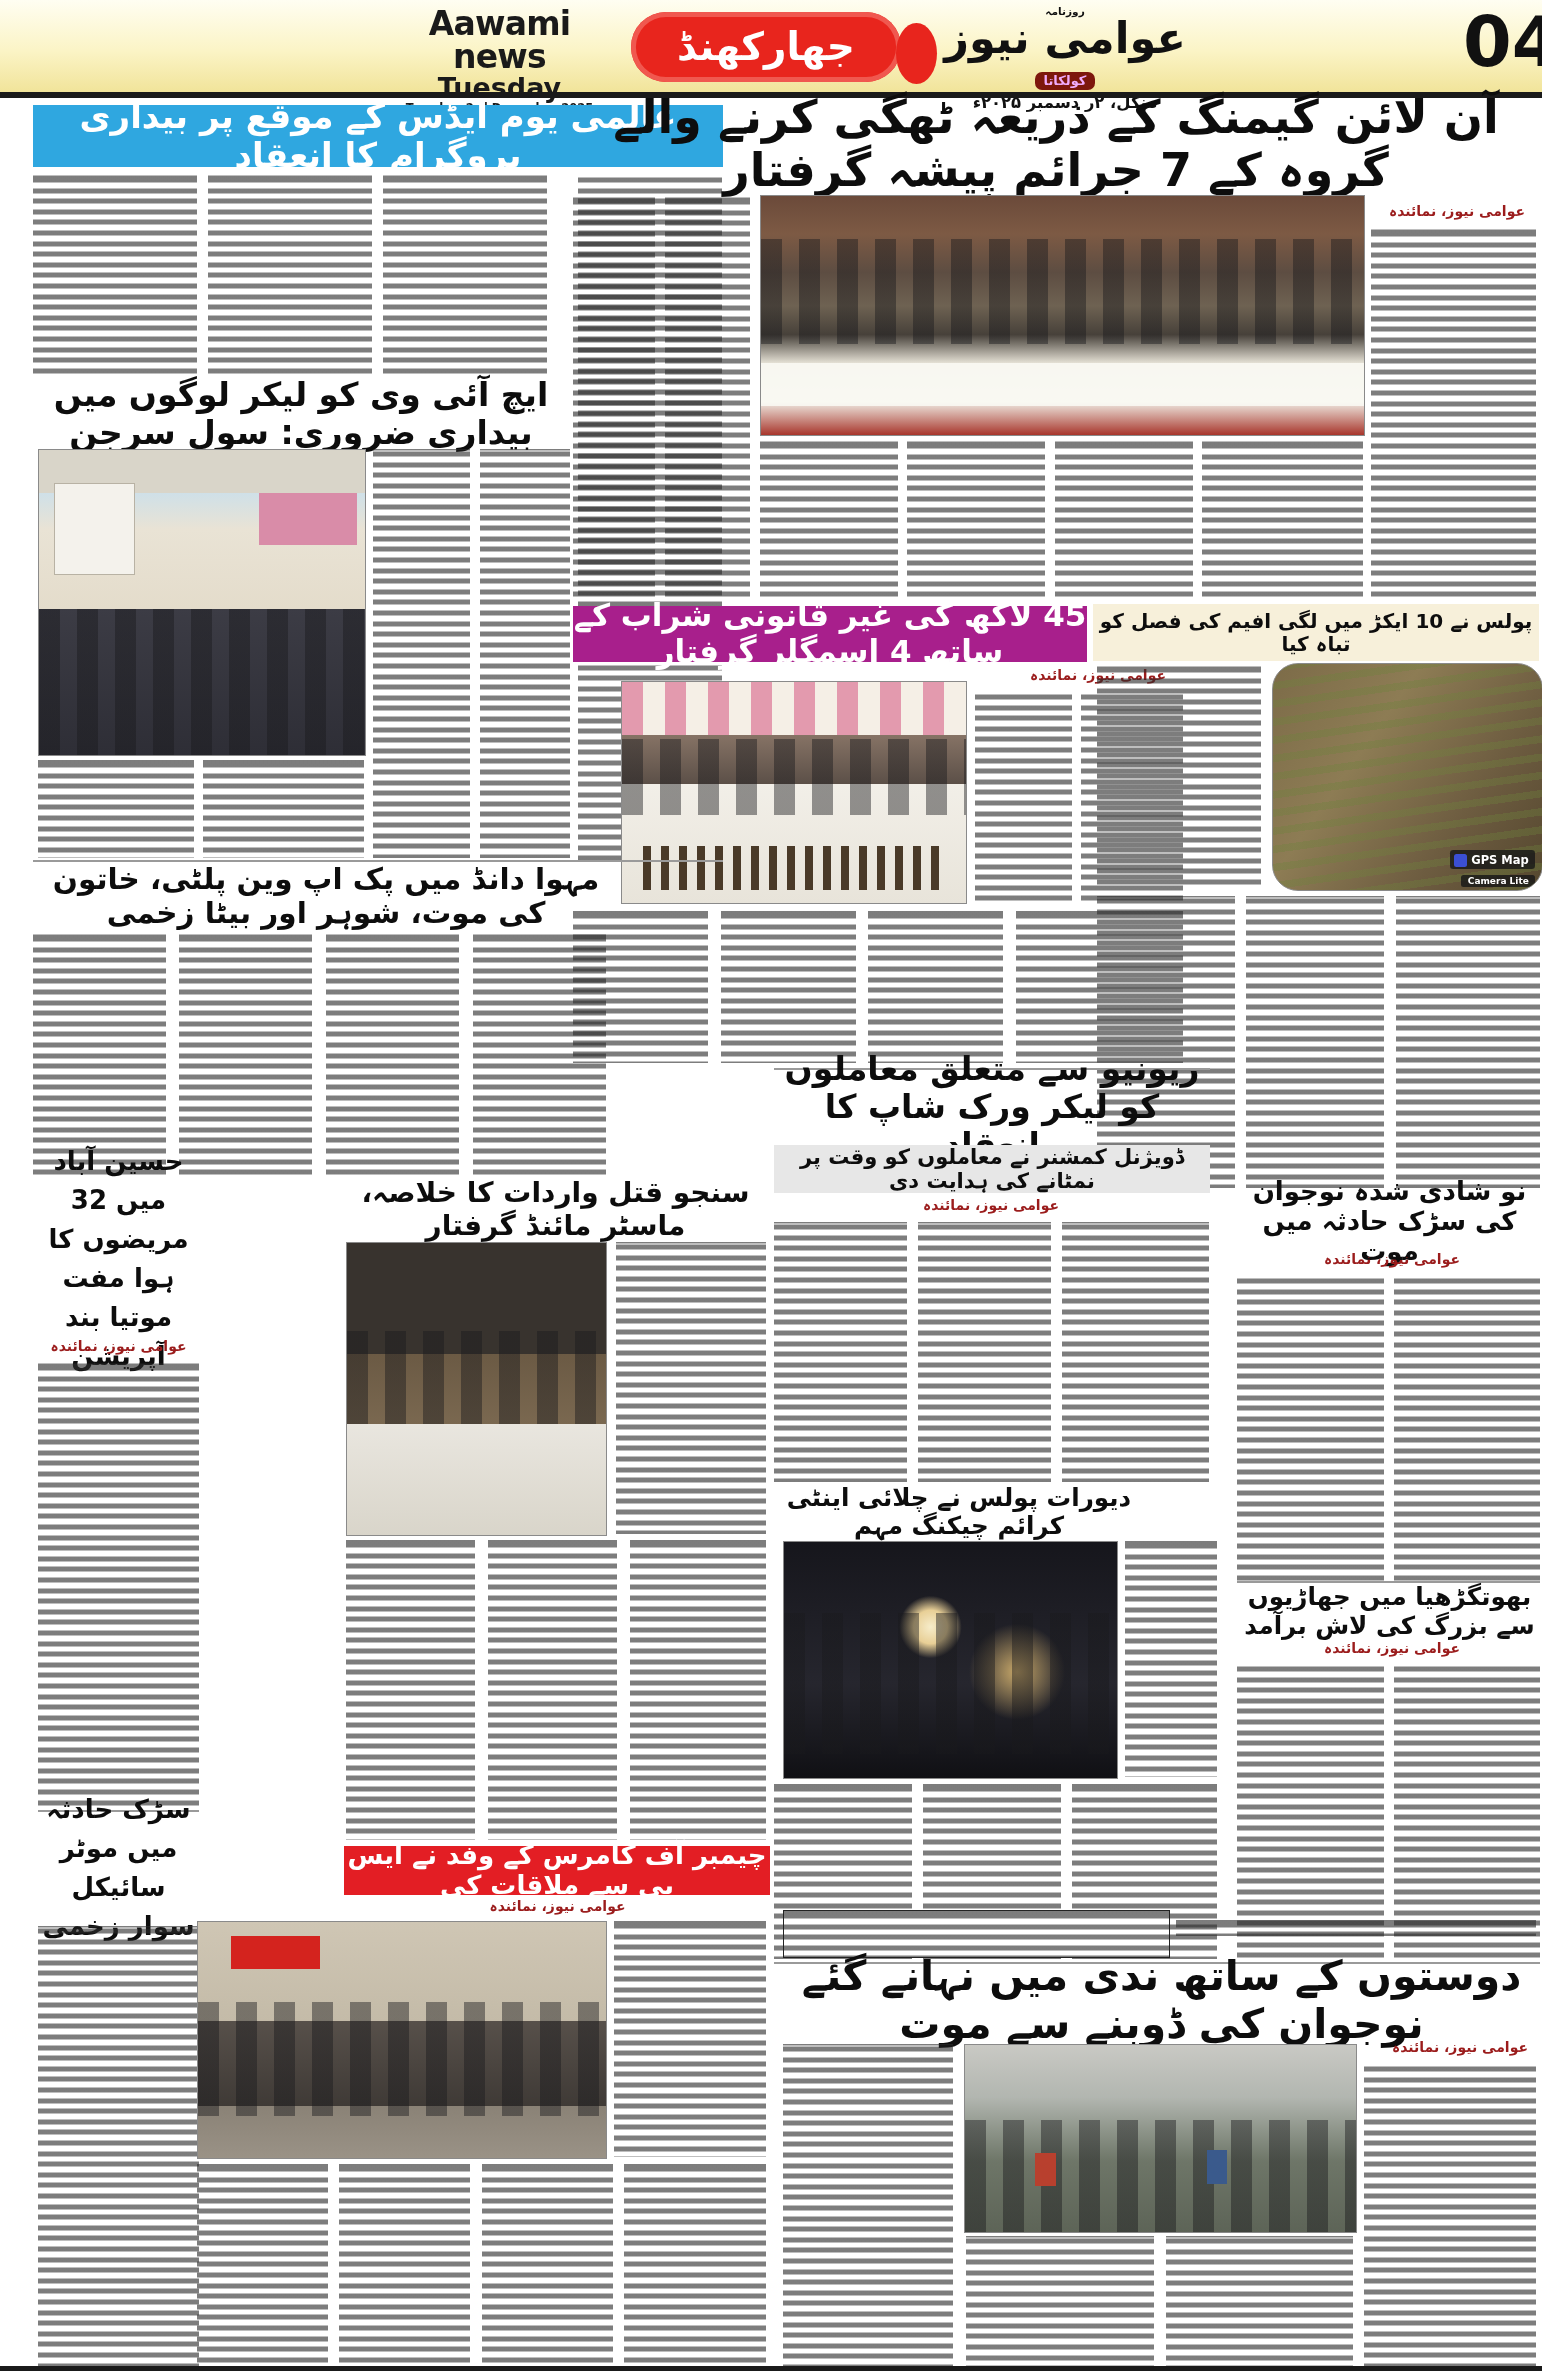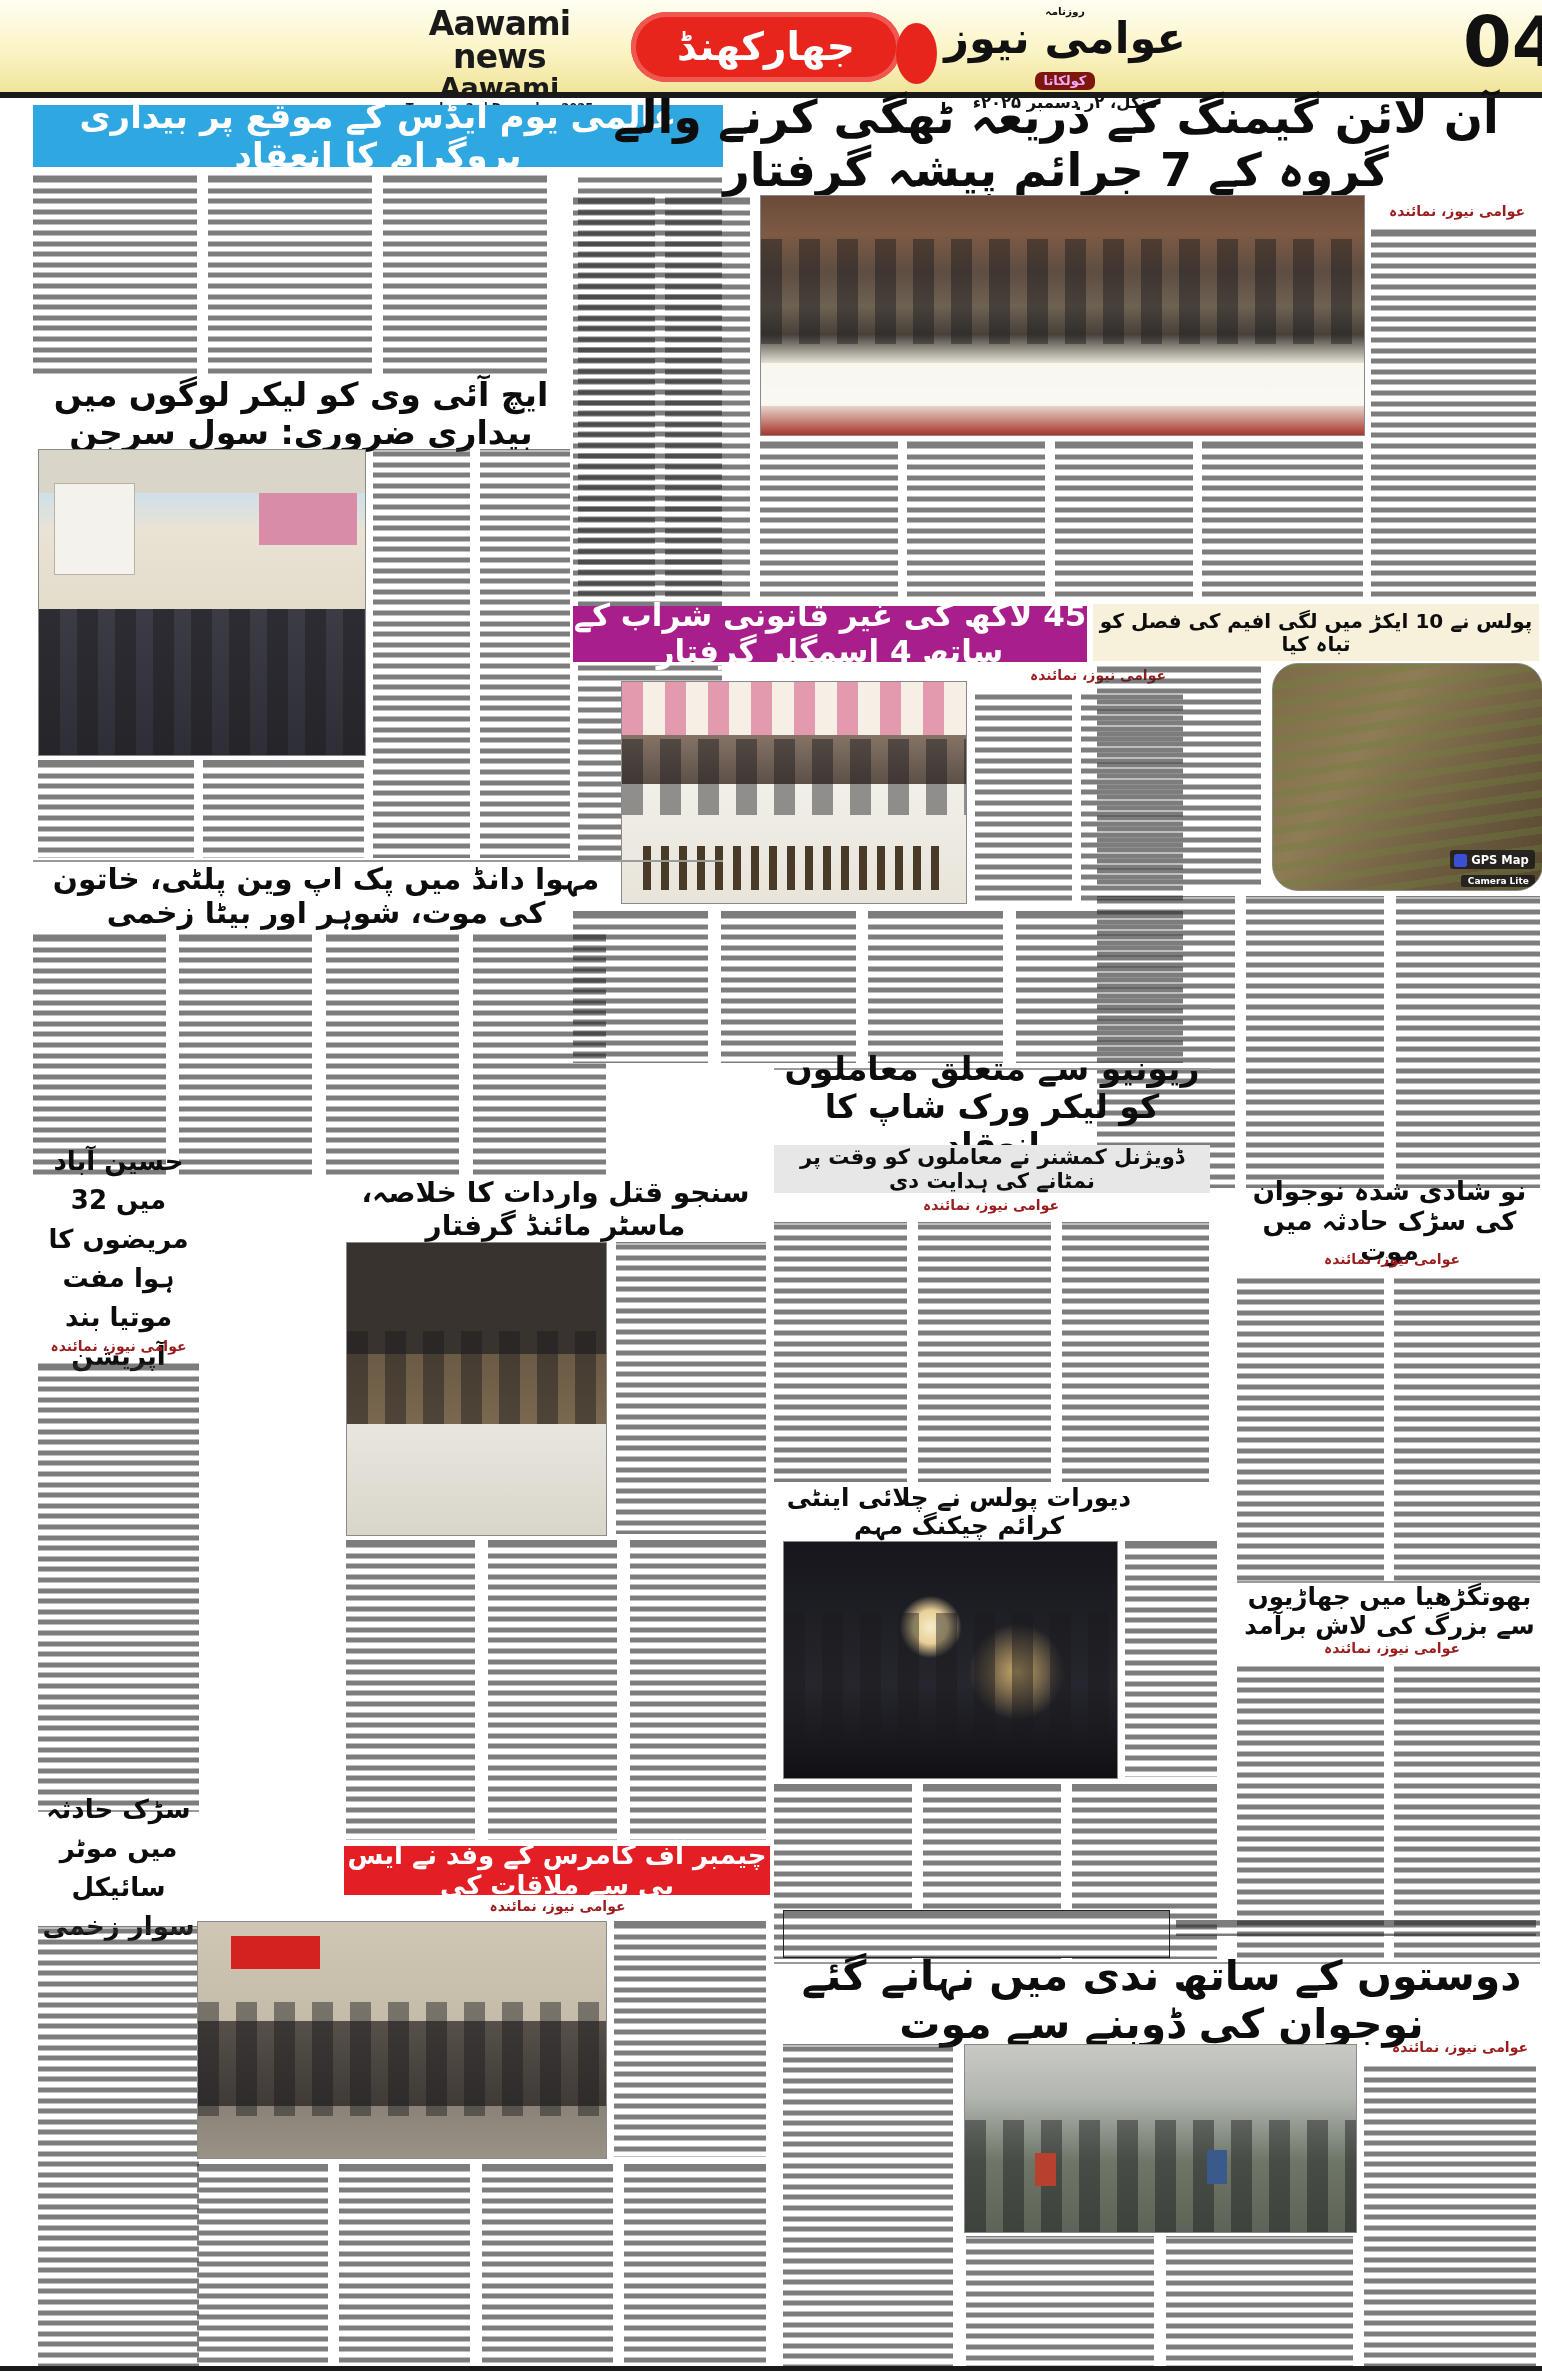--- a/index.html
+++ b/index.html
@@ -62,21 +62,21 @@
 </head>
 <body>
 
 <div id="canvas">
 
   <div class="abs rule" style="left:0;top:0;width:1542px;height:2.5px;"></div>
 
   <div id="masthead" class="abs">
     <div class="abs mh-en" style="left:393px;top:6.6px;width:213px;">
       <div class="t1">Aawami news</div>
-      <div class="t2">Aawami</div>
+      <div class="t2">Tuesday</div>
       <div class="t3">Tuesday, 2rd December 2025</div>
       <div class="t4">Also published from Ranchi &amp; Patna</div>
     </div>
     <div class="abs pill" style="left:631px;top:11.5px;width:270px;height:70px;">جھارکھنڈ</div>
     <div class="abs reddot" style="left:896px;top:23px;width:41px;height:61px;"></div>
     <div class="abs mh-ur" style="left:942px;top:4.9px;width:246px;">
       <div class="tiny">روزنامہ</div>
       <div class="big">عوامی نیوز</div>
       <div><span class="citybox">کولکاتا</span></div>
       <div class="dt">منگل، ۲ر دسمبر ۲۰۲۵ء</div>

